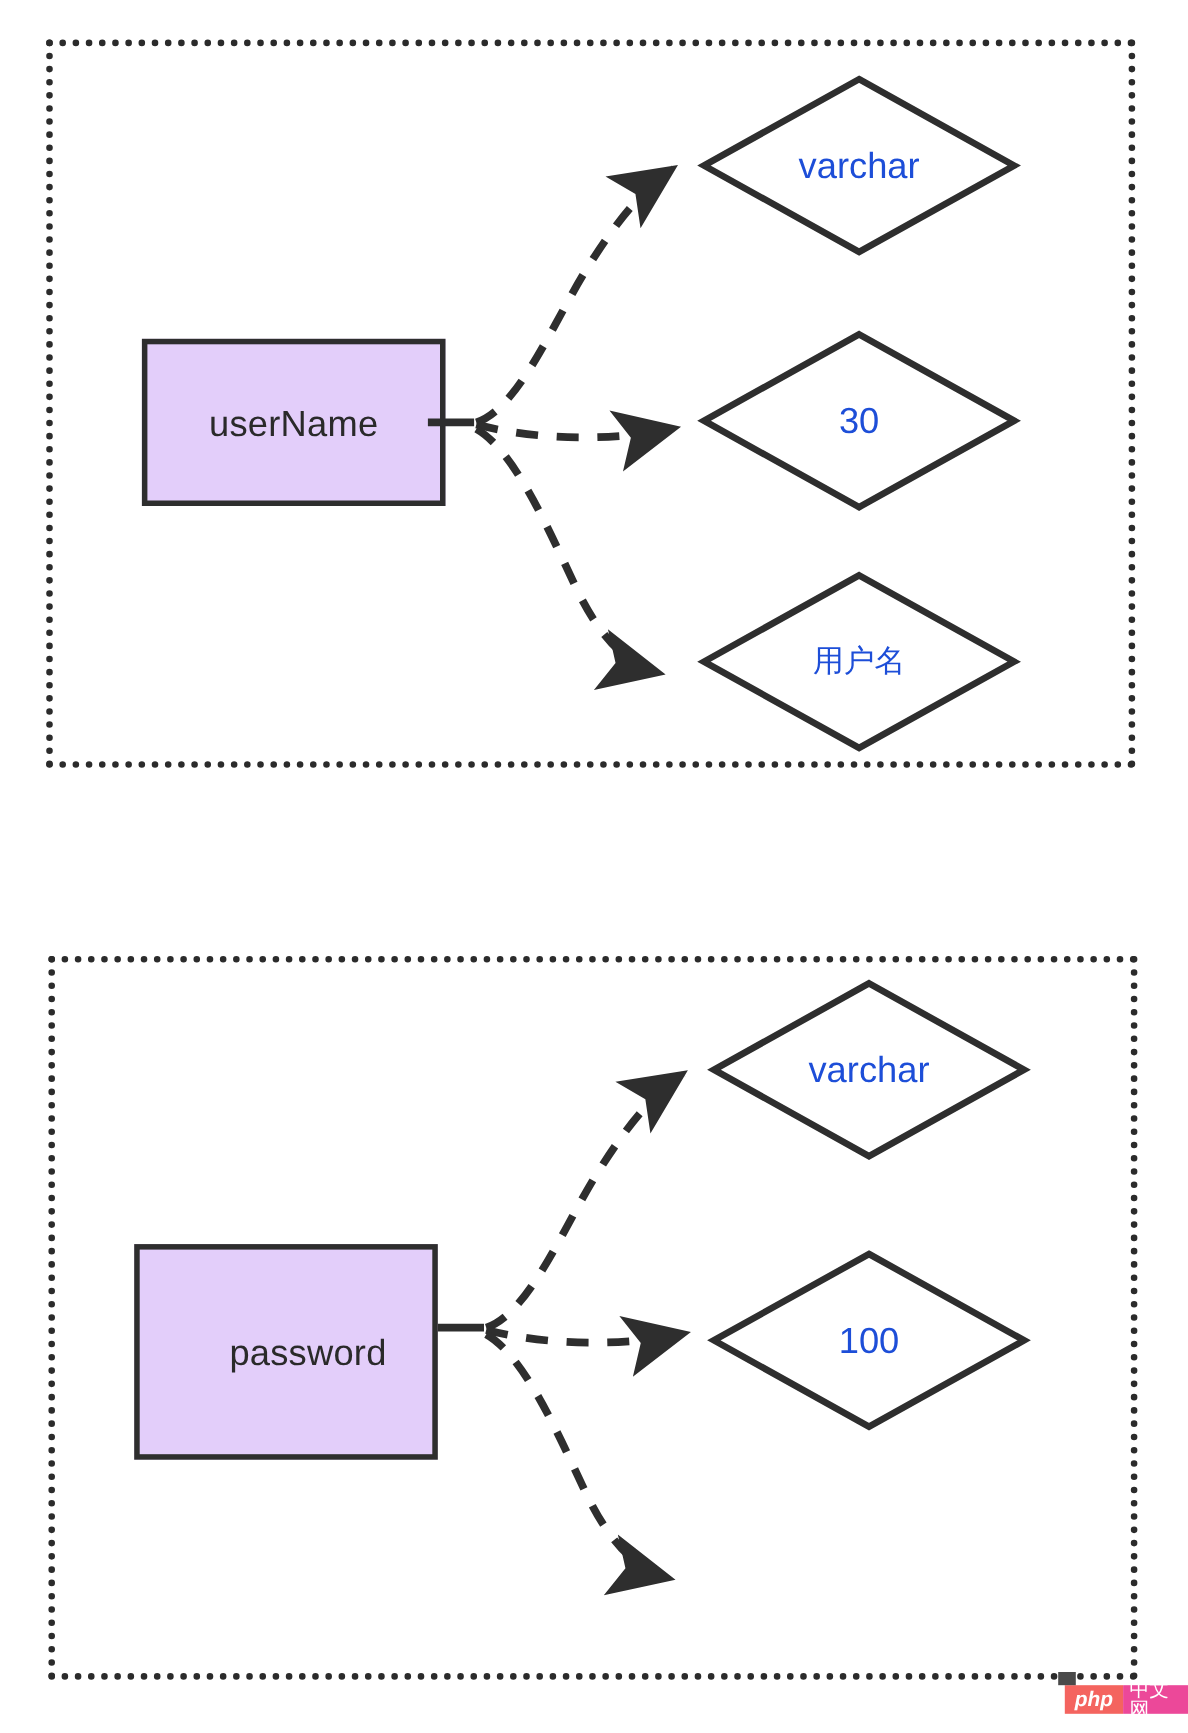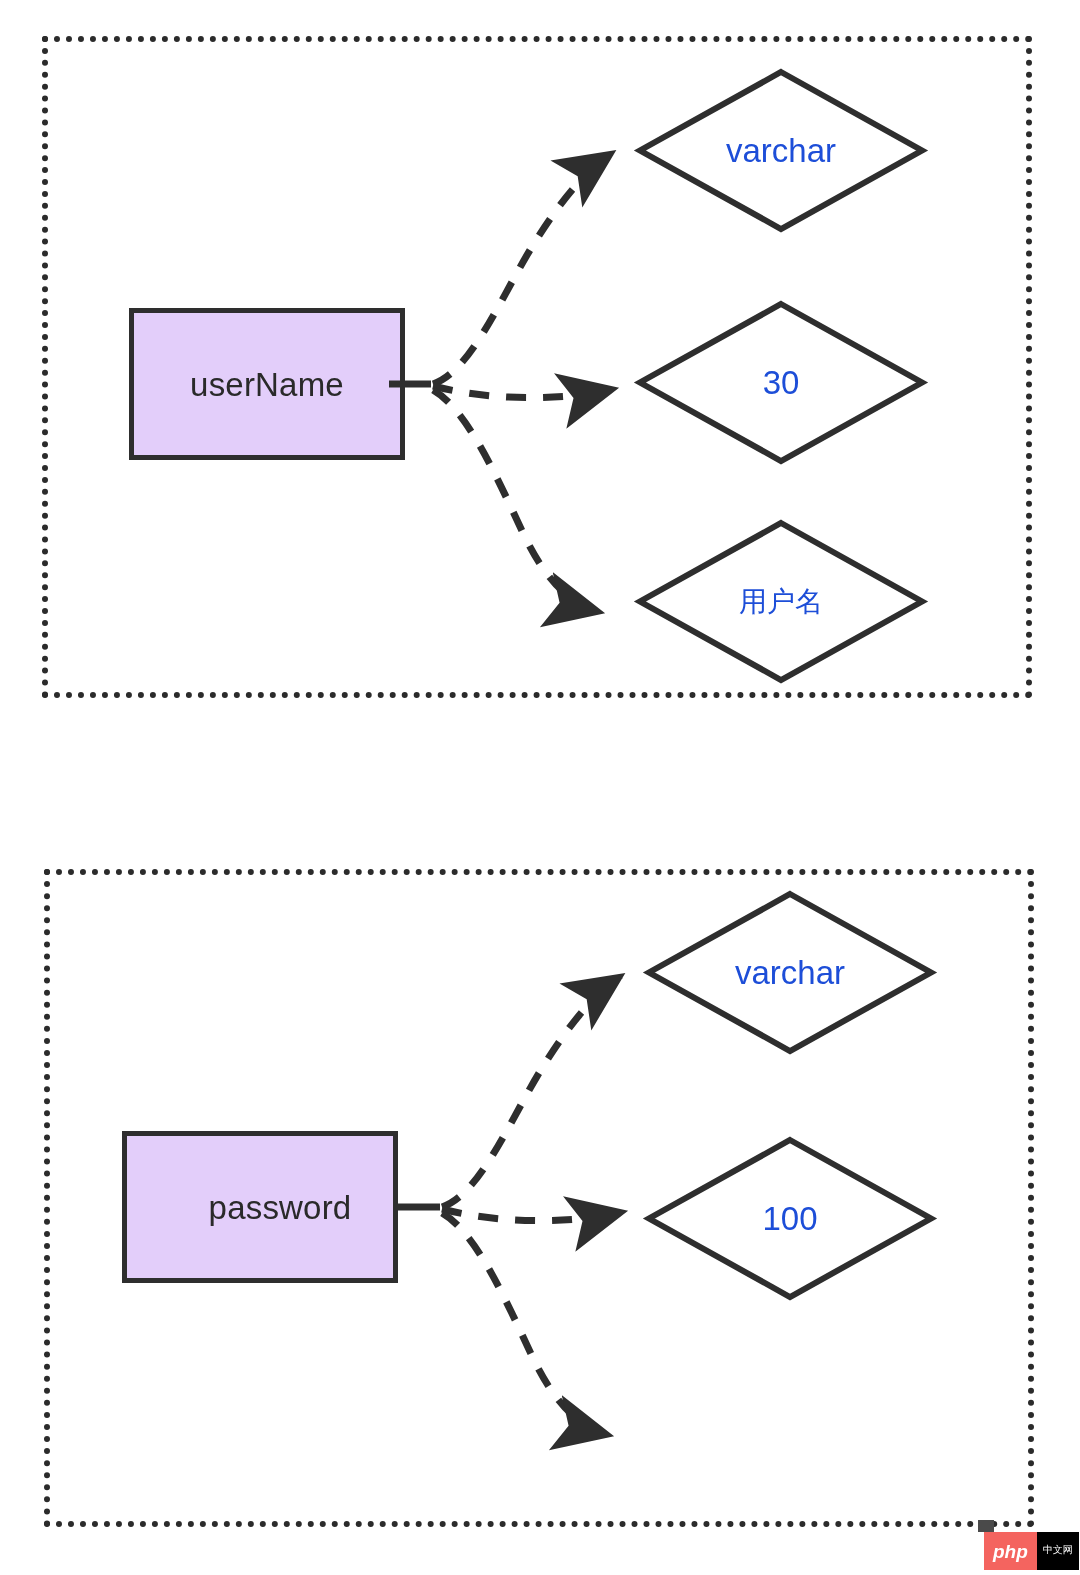--- a/index.html
+++ b/index.html
@@ -43,21 +43,21 @@
     justify-content: center;
   }
   .attr-box .attr-label {
     font-size: 33px;
     color: #2a2a2a;
     letter-spacing: 0.2px;
     line-height: 1;
     white-space: nowrap;
   }
   #attr-0 { left: 113px; top: 308px;  width: 276px; height: 152px; margin-left: 16px; }
-  #attr-1 { left: 122px; top: 1131px; width: 276px; height: 152px; padding-left: 40px; }
+  #attr-1 { left: 122px; top: 1131px; width: 276px; height: 196px; padding-left: 40px; }
 
   
   .diamond {
     position: absolute;
     width: 290px;
     height: 165px;
   }
   .diamond svg {
     position: absolute;
     inset: 0;
@@ -97,44 +97,43 @@
     width: 1080px;
     height: 1575px;
     pointer-events: none;
   }
 
   
   #watermark {
     position: absolute;
     left: 968px;
     top: 1532px;
-    height: 38px;
+    height: 26px;
     display: flex;
     align-items: stretch;
-    margin-left: 16px;
   }
   #watermark .wm-php {
     background: #f4645f;
     color: #ffffff;
     font-style: italic;
     font-weight: bold;
     font-size: 19px;
     padding: 0 9px;
     display: flex;
     align-items: center;
     line-height: 1;
   }
   #watermark .wm-cn {
-    background: #000000;
+    background: #ec4899;
     color: #ffffff;
-    font-size: 10px;
+    font-size: 18px;
     padding: 0 6px;
     display: flex;
     align-items: center;
-    font-family: Liberation Mono, monospace;
+    font-family: Liberation Serif, serif;
     line-height: 1;
   }
   #watermark .wm-corner {
     position: absolute;
     left: -6px;
     top: -12px;
     width: 16px;
     height: 12px;
     background: #4a4a4a;
   }

